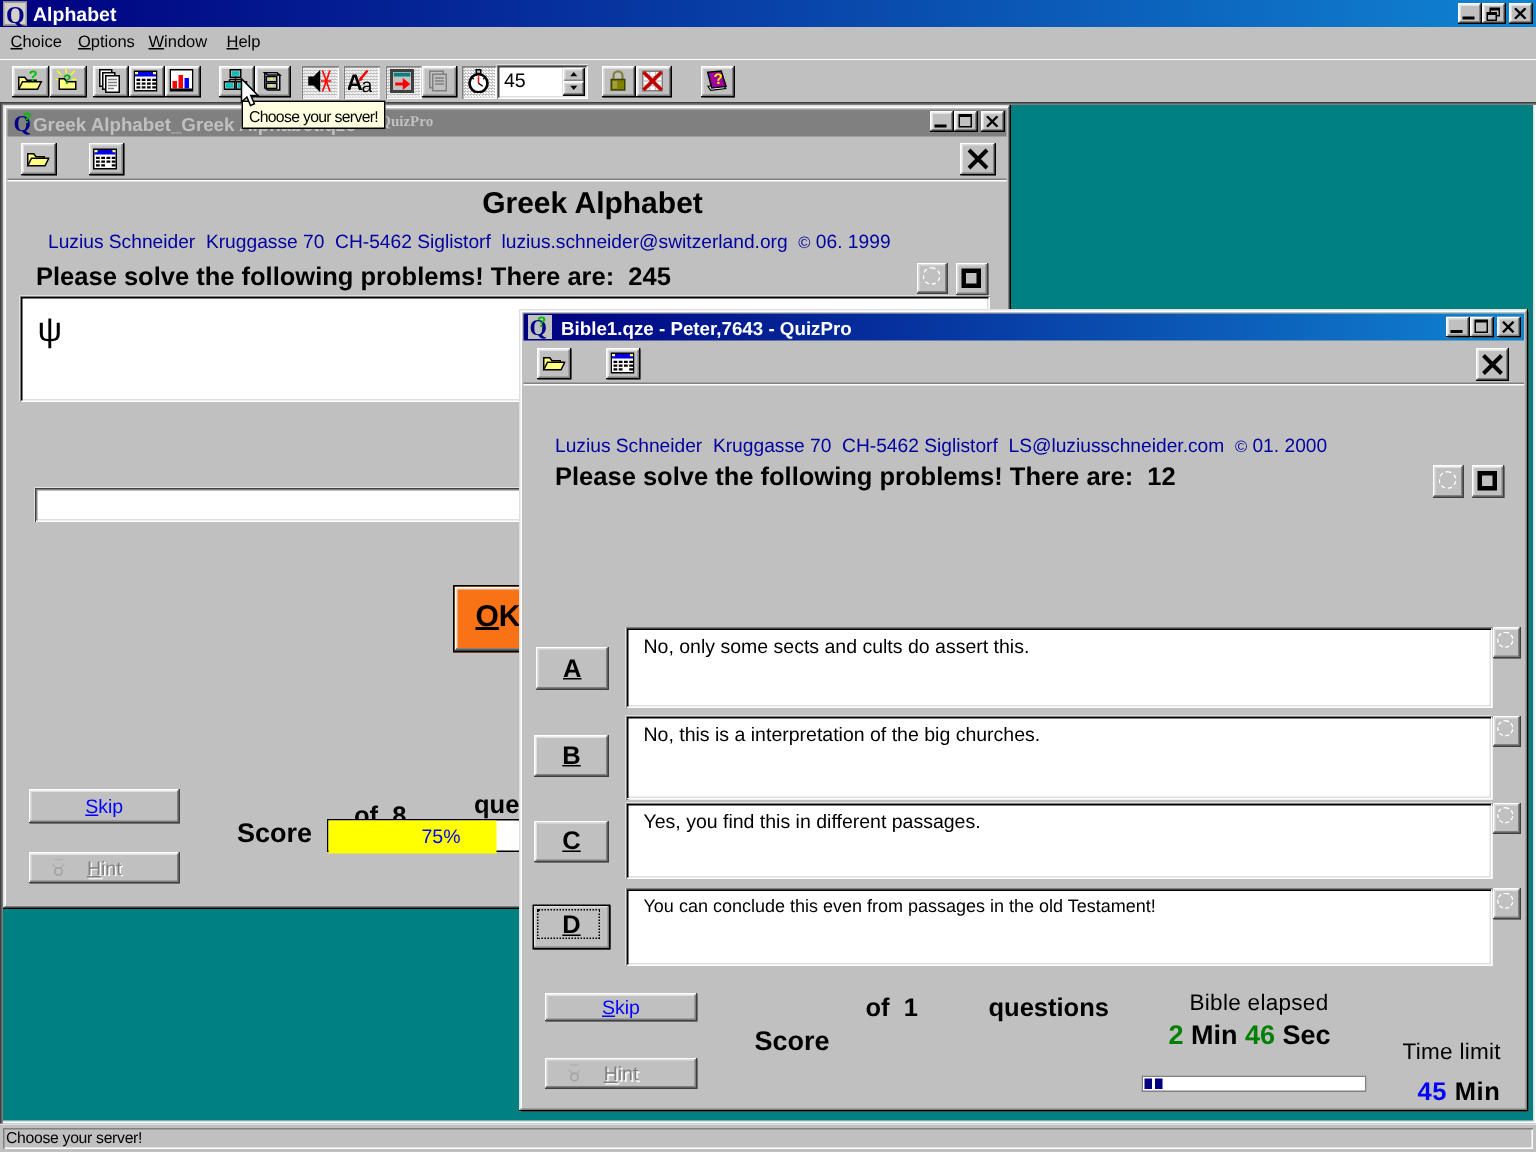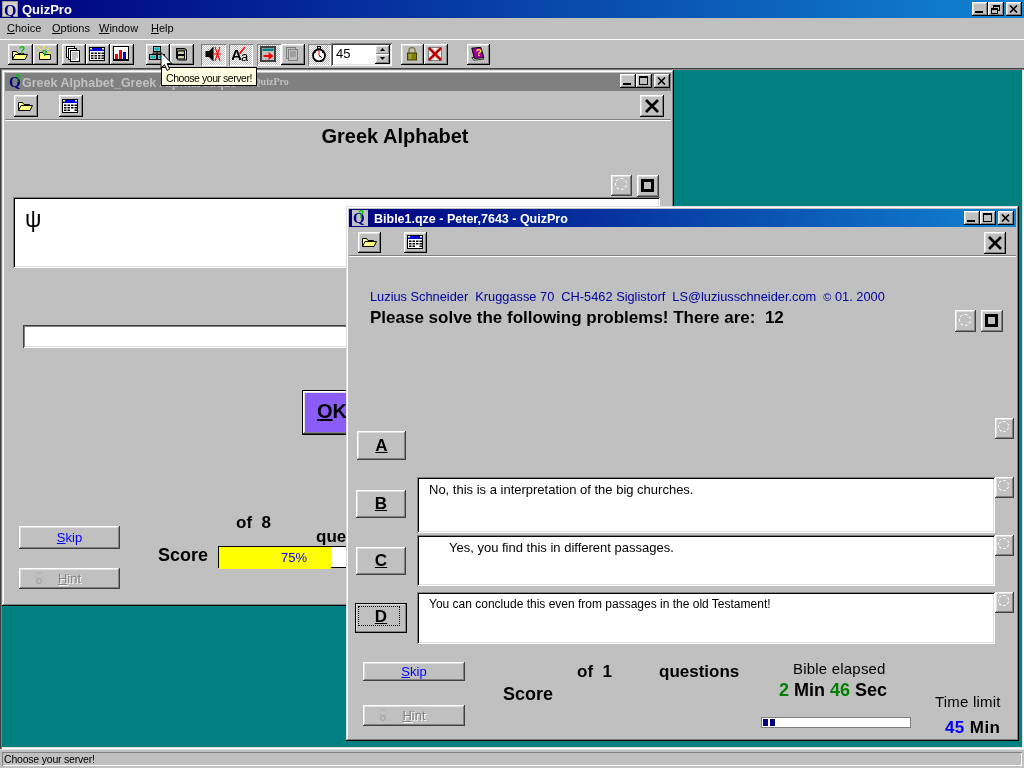--- a/index.html
+++ b/index.html
@@ -19,21 +19,21 @@
 </style>
 </head>
 <body>
 
 <div class="abs" style="left:0;top:0;width:1024px;height:18px;background:linear-gradient(90deg,#000080,#1084d0);">
   <div class="abs" style="left:2px;top:1px;width:16px;height:16px;background:#d4d0c8;border:1px solid #9b9a93;">
     <svg class="abs" style="left:0;top:0;" width="16" height="16" viewBox="0 0 16 16">
         <text x="1" y="13.5" font-size="16" font-weight="bold" fill="#000089" font-family="Liberation Serif">Q</text>
       </svg>
   </div>
-  <div class="abs ttext" style="left:22px;top:2px;">QuizPro</div>
+  <div class="abs ttext" style="left:22px;top:2px;">Alphabet</div>
 
   <div class="abs raised" style="left:972px;top:2px;width:16px;height:14px;">
       <div class="abs" style="left:3px;top:9px;width:8px;height:2px;background:#000;"></div>
     </div>
   <div class="abs raised" style="left:988px;top:2px;width:16px;height:14px;">
     <div class="abs" style="left:5px;top:3px;width:7px;height:6px;border:1px solid #000;border-top:2px solid #000;"></div>
     <div class="abs" style="left:3px;top:6px;width:7px;height:6px;border:1px solid #000;border-top:2px solid #000;background:#c0c0c0;"></div>
   </div>
   <div class="abs raised" style="left:1006px;top:2px;width:16px;height:14px;">
       <svg class="abs" style="left:3px;top:3px;" width="9" height="8" viewBox="0 0 9 8">
@@ -314,45 +314,47 @@
       <svg class="abs" style="left:4px;top:3px;" width="16" height="16" viewBox="0 0 16 16">
     <g stroke="#000" stroke-width="2.6">
           <line x1="2" y1="2" x2="14" y2="14"></line>
           <line x1="14" y1="2" x2="2" y2="14"></line>
         </g>
   </svg>
     </div>
   <div class="abs" style="left:3px;top:49px;width:666px;height:2px;border-top:1px solid #808080;border-bottom:1px solid #fff;"></div>
 
   <div class="abs" style="left:0;top:55px;width:776px;text-align:center;font-weight:bold;font-size:20px;padding-left:10px;">Greek Alphabet</div>
+  <div class="abs" style="left:30px;top:83px;font-size:12.8px;color:#0000a0;white-space:nowrap;">Luzius Schneider&nbsp; Kruggasse 70&nbsp; CH-5462 Siglistorf&nbsp; luzius.schneider@switzerland.org&nbsp; <span style="font-size:11px;">©</span> 06. 1999</div>
+  <div class="abs" style="left:22px;top:105px;font-weight:bold;font-size:17px;">Please solve the following problems! There are:&nbsp; 245</div>
 
   <div class="abs raised2" style="left:609px;top:105px;width:21px;height:21px;">
       <div class="abs" style="left:4px;top:3px;width:12px;height:12px;border-radius:50%;border:1px dashed #fff;"></div>
     </div>
   <div class="abs raised2" style="left:635px;top:105px;width:22px;height:22px;">
       <div class="abs" style="left:4px;top:4px;width:13px;height:13px;border:3px solid #000;"></div>
     </div>
 
   <div class="abs sunkenw" style="left:11px;top:127px;width:647px;height:71px;">
     <div class="abs" style="left:12px;top:9px;font-size:23px;">ψ</div>
   </div>
 
   <div class="abs sunkenfield" style="left:21px;top:255px;width:379px;height:23px;"></div>
 
-  <div class="abs" style="left:300px;top:320px;width:80px;height:45px;background:#8b5cf6;border:1px solid #000;box-shadow:inset -1px -1px 0 #404040, inset 1px 1px 0 #fff, inset -2px -2px 0 #808080, inset 2px 2px 0 #dfdfdf;">
+  <div class="abs" style="left:300px;top:320px;width:80px;height:45px;background:#f97316;border:1px solid #000;box-shadow:inset -1px -1px 0 #404040, inset 1px 1px 0 #fff, inset -2px -2px 0 #808080, inset 2px 2px 0 #dfdfdf;">
     <div class="abs" style="left:14px;top:9px;font-weight:bold;font-size:20px;"><u>O</u>K</div>
   </div>
 
   <div class="abs raised2" style="left:17px;top:456px;width:101px;height:23px;text-align:center;"><span style="color:#0000ff;font-size:13px;line-height:23px;"><u>S</u>kip</span></div>
   <div class="abs raised2" style="left:17px;top:498px;width:101px;height:21px;text-align:center;"><svg class="abs" style="left:14px;top:4px;" width="12" height="13" viewBox="0 0 12 13">
         <path d="M3 1 h6 M2 4 l3 3 M10 4 l-3 3" stroke="#b0b0b0" fill="none"></path>
         <circle cx="6" cy="9" r="2.5" fill="none" stroke="#a0a0a0"></circle>
       </svg><span style="color:#808080;font-size:13px;line-height:21px;text-shadow:1px 1px 0 #fff;"><u>H</u>int</span></div>
 
-  <div class="abs" style="left:234px;top:443px;font-weight:bold;font-size:17px;text-align:right;">of&nbsp; 8</div>
+  <div class="abs" style="left:234px;top:464px;font-weight:bold;font-size:17px;text-align:right;">of&nbsp; 8</div>
   <div class="abs" style="left:314px;top:457px;font-weight:bold;font-size:17px;">questions</div>
   <div class="abs" style="left:156px;top:475px;font-weight:bold;font-size:18px;">Score</div>
   <div class="abs" style="left:216px;top:476px;width:152px;height:22px;border:1px solid #000;background:#fff;">
     <div class="abs" style="left:0;top:0;width:112px;height:22px;background:#ffff00;"></div>
     <div class="abs" style="left:0;top:3px;width:150px;text-align:center;color:#0000ff;font-size:13px;">75%</div>
   </div>
 </div>
 
 <div id="bible" class="abs winframe" style="left:346px;top:206px;width:673px;height:535px;">
 
@@ -419,35 +421,38 @@
   <div class="abs" style="left:24px;top:83px;font-size:12.8px;color:#0000a0;white-space:nowrap;">Luzius Schneider&nbsp; Kruggasse 70&nbsp; CH-5462 Siglistorf&nbsp; LS@luziusschneider.com&nbsp; <span style="font-size:11px;">©</span> 01. 2000</div>
   <div class="abs" style="left:24px;top:102px;font-weight:bold;font-size:17px;">Please solve the following problems! There are:&nbsp; 12</div>
   <div class="abs raised2" style="left:609px;top:104px;width:21px;height:22px;">
       <div class="abs" style="left:4px;top:4px;width:12px;height:12px;border-radius:50%;border:1px dashed #fff;"></div>
     </div>
   <div class="abs raised2" style="left:635px;top:104px;width:22px;height:22px;">
       <div class="abs" style="left:4px;top:4px;width:13px;height:13px;border:3px solid #000;"></div>
     </div>
 
 
+  <div class="abs sunkenw" style="left:71px;top:212px;width:578px;height:54px;">
+      <div class="abs" style="left:12px;top:5px;font-size:13px;">No, only some sects and cults do assert this.</div>
+    </div>
   <div class="abs raised2" style="left:11px;top:225px;width:49px;height:29px;text-align:center;"><span style="font-weight:bold;font-size:17px;line-height:29px;"><u>A</u></span></div>
   <div class="abs raised2" style="left:649px;top:212px;width:19px;height:21px;">
       <div class="abs" style="left:3px;top:3px;width:11px;height:11px;border-radius:50%;border:1px dashed #fff;"></div>
     </div>
 
   <div class="abs sunkenw" style="left:71px;top:271px;width:578px;height:56px;">
       <div class="abs" style="left:12px;top:5px;font-size:13px;">No, this is a interpretation of the big churches.</div>
     </div>
   <div class="abs raised2" style="left:10px;top:284px;width:50px;height:28px;text-align:center;"><span style="font-weight:bold;font-size:17px;line-height:28px;"><u>B</u></span></div>
   <div class="abs raised2" style="left:649px;top:271px;width:19px;height:21px;">
       <div class="abs" style="left:3px;top:3px;width:11px;height:11px;border-radius:50%;border:1px dashed #fff;"></div>
     </div>
 
   <div class="abs sunkenw" style="left:71px;top:329px;width:578px;height:51px;">
-      <div class="abs" style="left:12px;top:5px;font-size:13px;margin-left:20px;">Yes, you find this in different passages.</div>
+      <div class="abs" style="left:12px;top:5px;font-size:13px;">Yes, you find this in different passages.</div>
     </div>
   <div class="abs raised2" style="left:10px;top:341px;width:50px;height:28px;text-align:center;"><span style="font-weight:bold;font-size:17px;line-height:28px;"><u>C</u></span></div>
   <div class="abs raised2" style="left:649px;top:329px;width:19px;height:21px;">
       <div class="abs" style="left:3px;top:3px;width:11px;height:11px;border-radius:50%;border:1px dashed #fff;"></div>
     </div>
 
   <div class="abs sunkenw" style="left:71px;top:386px;width:578px;height:52px;">
       <div class="abs" style="left:12px;top:5px;font-size:12px;">You can conclude this even from passages in the old Testament!</div>
     </div>
   <div class="abs raised2" style="left:9px;top:397px;width:52px;height:30px;text-align:center;outline:1px solid #000;outline-offset:-1px;"><div class="abs" style="left:3px;top:3px;width:42px;height:20px;border:1px dotted #000;"></div><span style="font-weight:bold;font-size:17px;line-height:28px;"><u>D</u></span></div>

